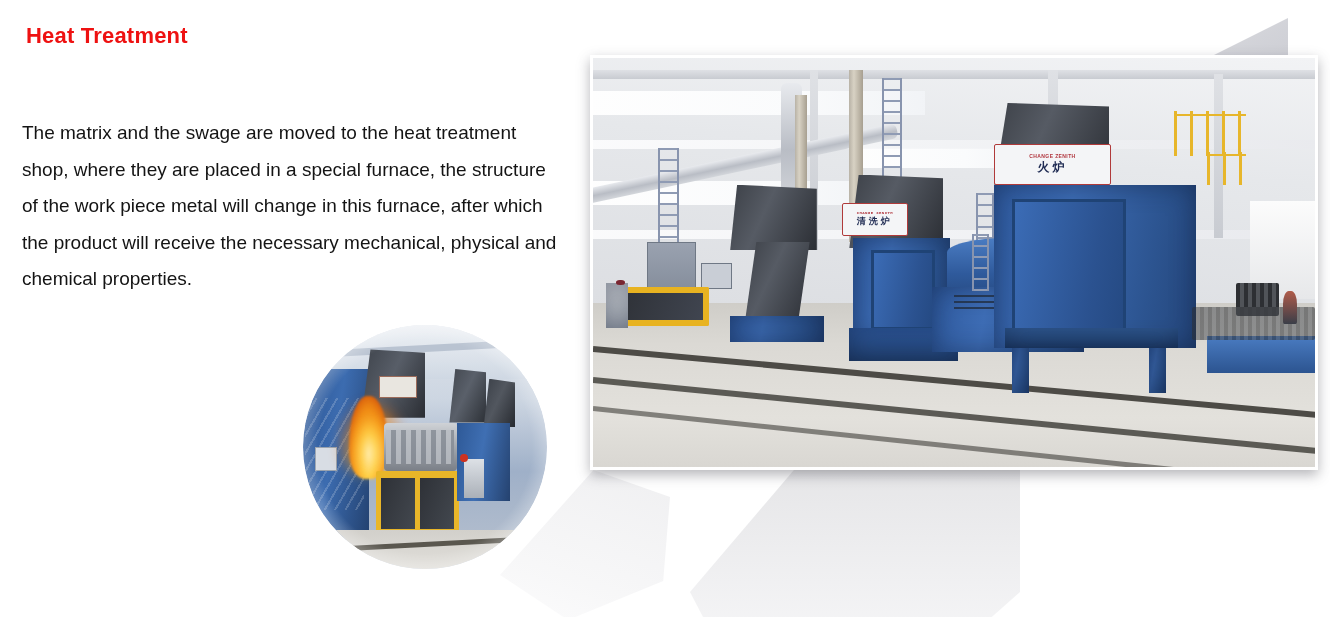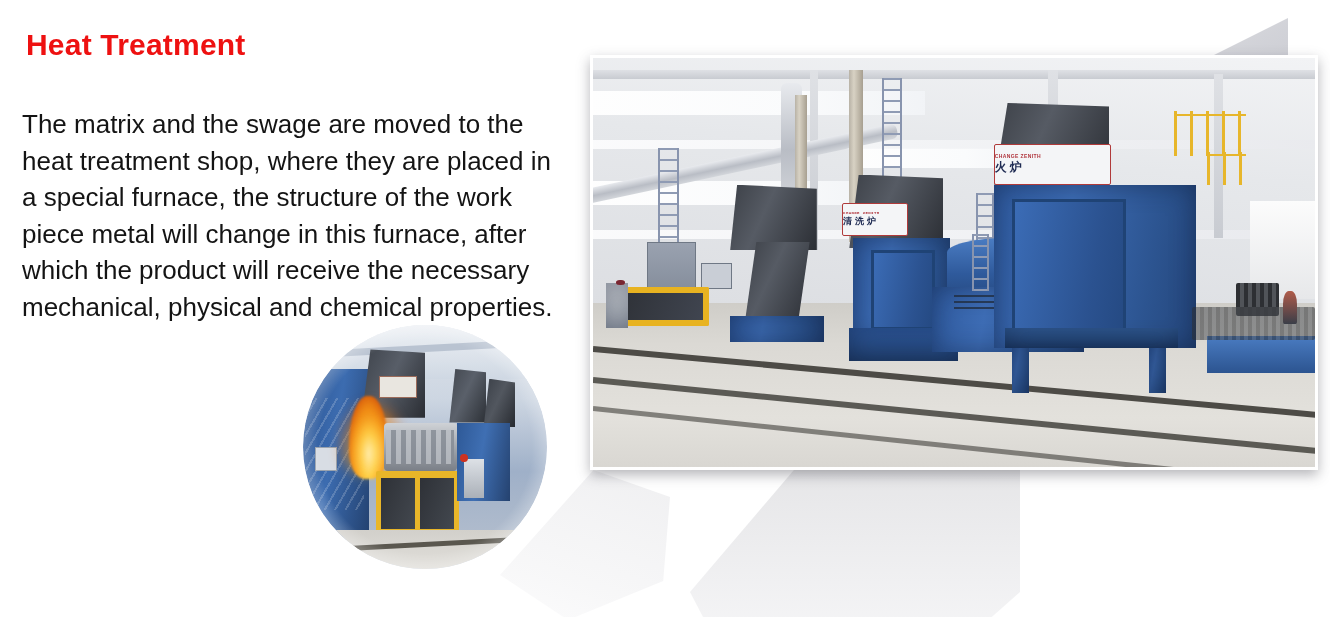--- a/index.html
+++ b/index.html
@@ -47,34 +47,34 @@
     background: linear-gradient(200deg, #ededef 0%, #f6f6f7 70%, #fbfbfc 100%);
     clip-path: polygon(55% 0%, 100% 18%, 96% 74%, 40% 100%, 0% 70%);
     opacity: .85;
   }
 
   
   #page-title {
     position: absolute;
     left: 26px;
     top: 8px;
-    font-size: 30px;
+    font-size: 22px;
     font-weight: bold;
     color: #ee1111;
     letter-spacing: .2px;
     white-space: nowrap;
   }
 
   
   #body-paragraph {
     position: absolute;
     left: 22px;
-    top: 80px;
+    top: 96px;
     width: 540px;
-    font-size: 26px;
+    font-size: 19px;
     line-height: 36.5px;
     color: #141414;
   }
 
   
   #photo-main {
     position: absolute;
     left: 590px;
     top: 55px;
     width: 728px;
@@ -167,21 +167,21 @@
     background: linear-gradient(100deg, #3b6cb6, #2b5290 70%, #254a83);
     border: 3px solid #1f4375;
   }
   .sign {
     position: absolute;
     background: #f4f5f7;
     border: 1px solid #b03a3a;
     border-radius: 2px;
     display: flex;
     flex-direction: column;
-    align-items: flex-start;
+    align-items: center;
     justify-content: center;
     color: #1e2a52;
     font-weight: bold;
     overflow: hidden;
   }
   .sign-logo {
     font-size: 4px;
     color: #b0343c;
     letter-spacing: .4px;
     white-space: nowrap;

